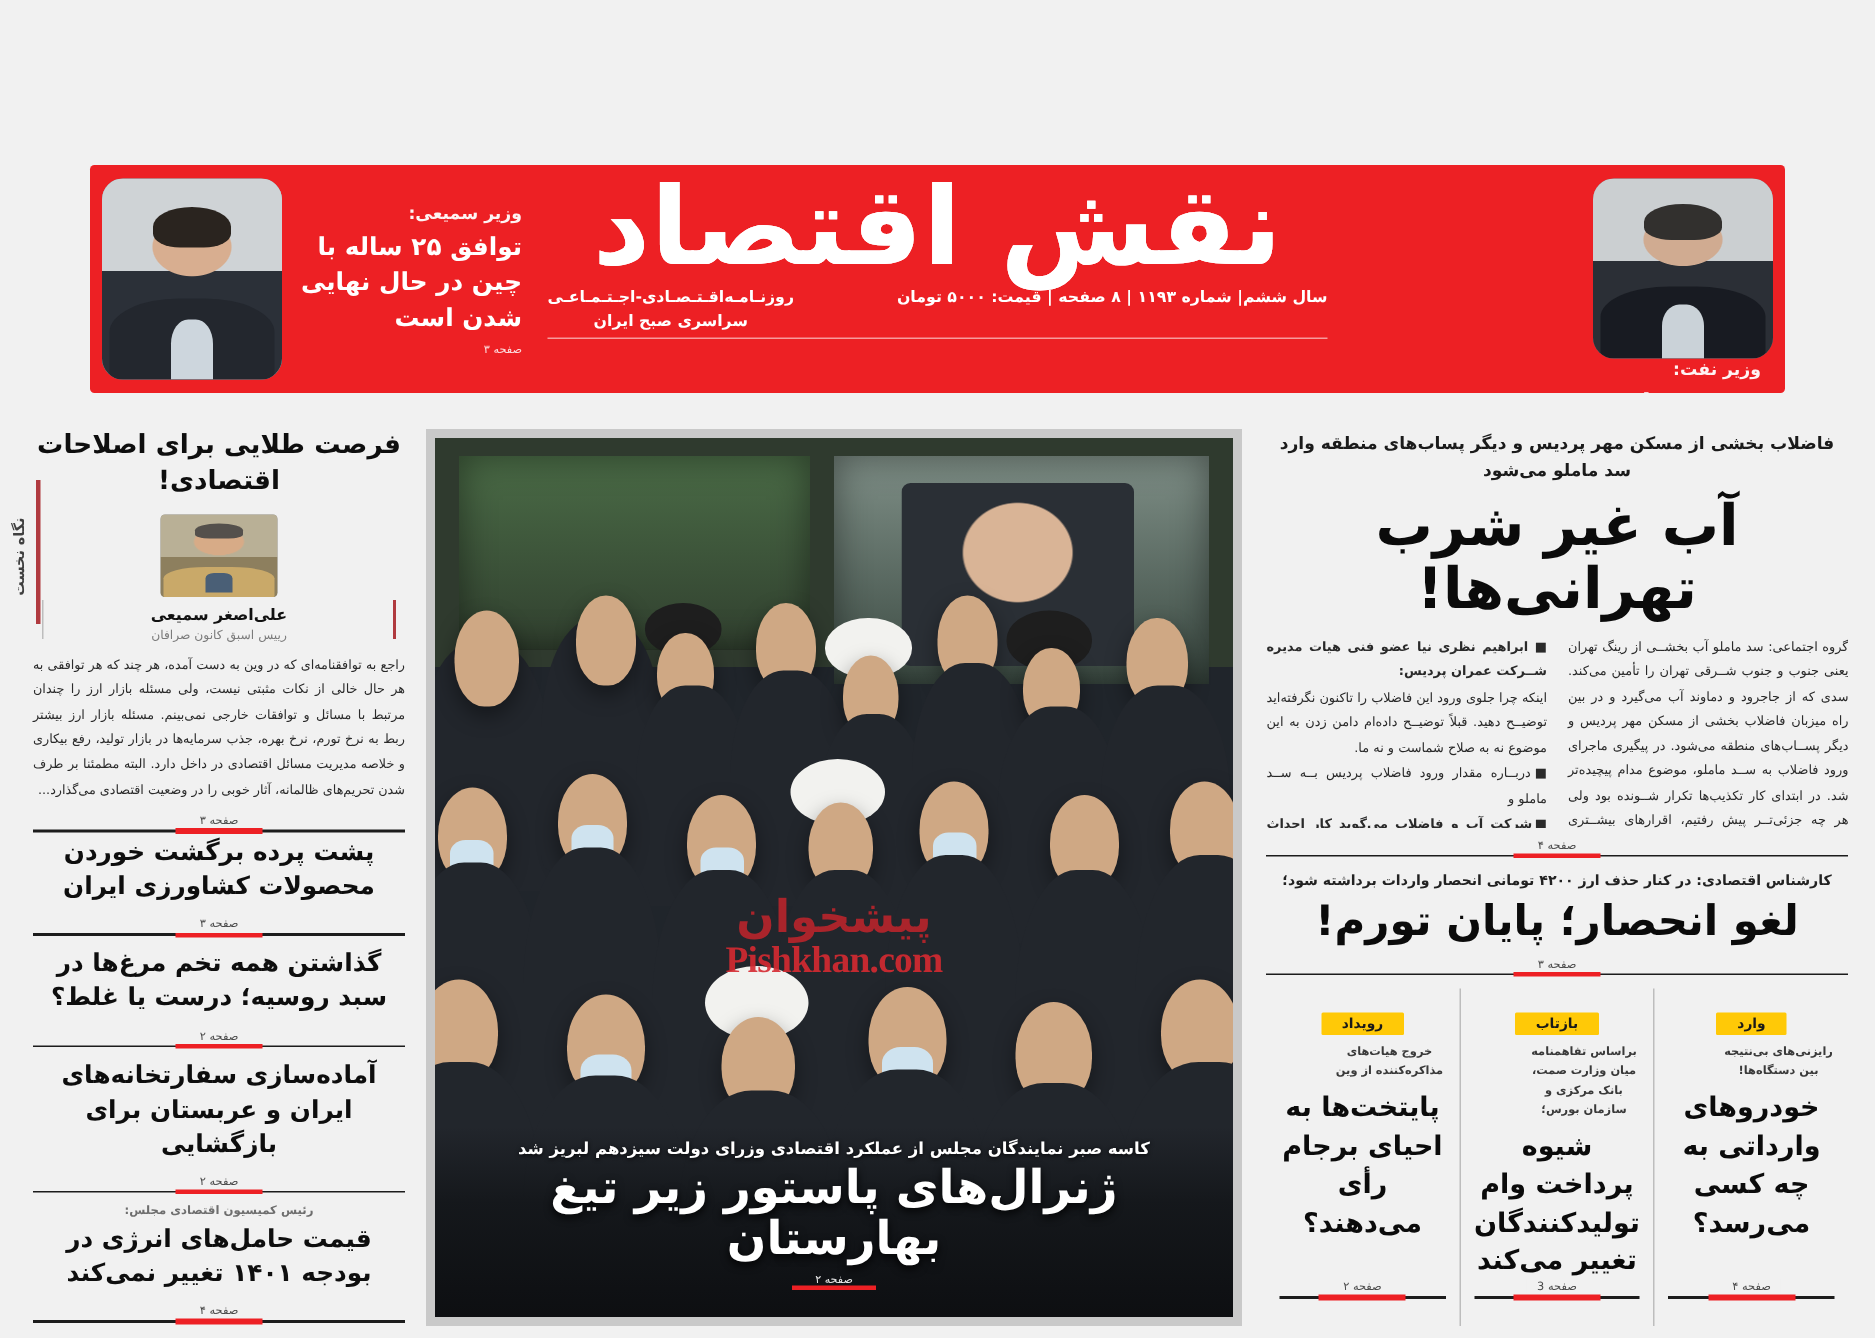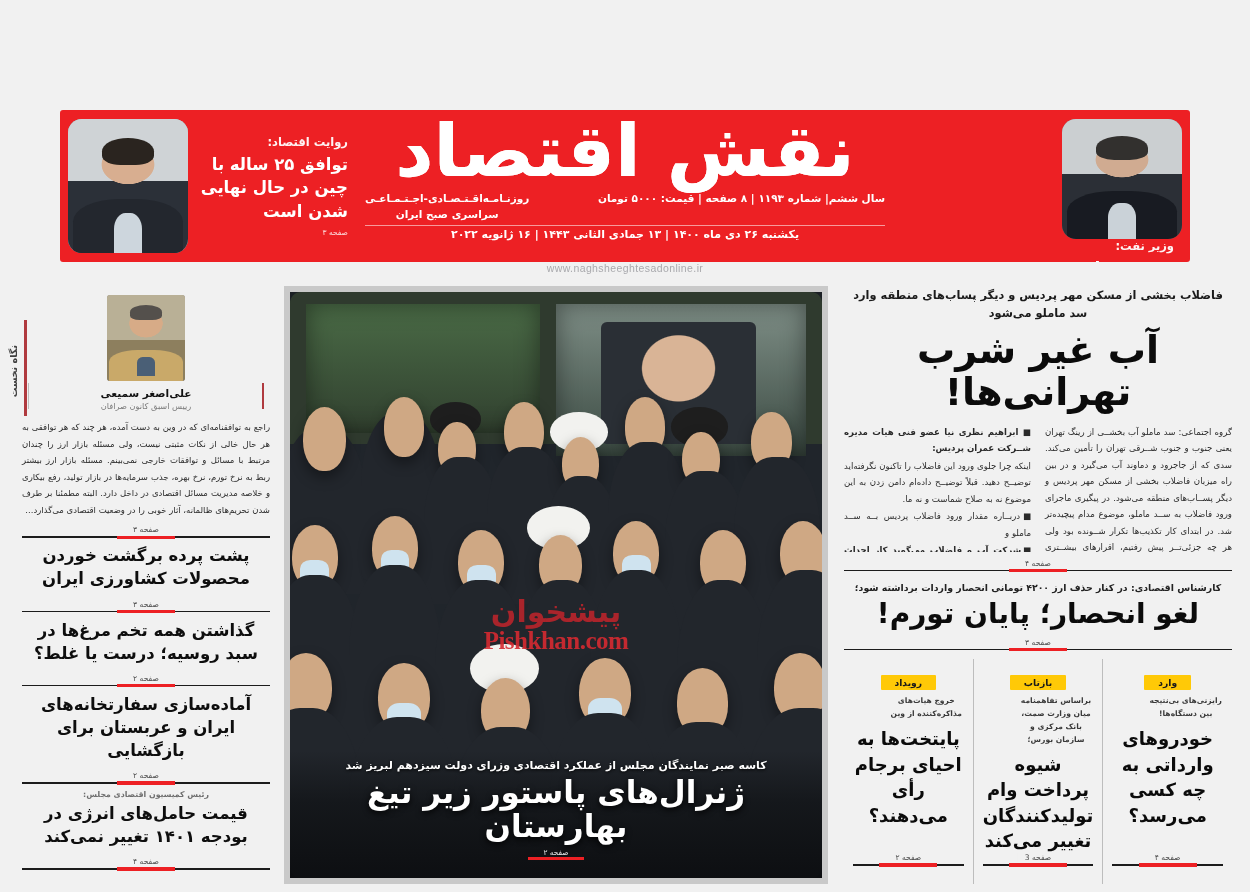--- a/index.html
+++ b/index.html
@@ -234,21 +234,21 @@
     padding: 0 6px;
     display: flex; flex-direction: column;
   }
   .photo-frame {
     position: relative;
     flex: 1 1 auto;
     border: 6px solid #c9c9c9;
     background: #1b1f24;
     overflow: hidden;
   }
-  .photo-scene { position: absolute; inset: 0; overflow: hidden; border-radius: 11px; }
+  .photo-scene { position: absolute; inset: 0; overflow: hidden; }
   
   .scene-bg {
     position: absolute; inset: 0;
     background:
       linear-gradient(#2f3a2e 0 26%, #20252b 26% 100%);
   }
   .screen {
     position: absolute; background: #516a4e;
     box-shadow: inset 0 0 24px rgba(0,0,0,.45);
   }
@@ -447,40 +447,38 @@
     <div class="mh-center">
       <div class="logo-wordmark">نقش اقتصاد</div>
       <div class="logo-sub">
         <div class="logo-sub-col">سال ششم| شماره ۱۱۹۳ | ۸ صفحه | قیمت: ۵۰۰۰ تومان</div>
         <div class="logo-sub-col">
           <div>روزنـامـه‌اقـتـصـادی-اجـتـمـاعـی</div>
           <div>سراسری صبح ایران</div>
         </div>
       </div>
       <div class="rule-line"></div>
-      <div class="dateline">یکشنبه ۲۶ دی ماه ۱۴۰۰ | ۱۳ جمادی الثانی ۱۴۴۳ | ۱۶ ژانویه ۲۰۲۲</div>
     </div>
 
     <div class="mh-side left">
       <div class="mh-photo">
         <div class="portrait">
           <div class="hair"></div>
           <div class="shoulders"></div>
           <div class="shirt"></div>
         </div>
       </div>
       <div class="mh-text">
-        <div class="mh-kicker">روایت اقتصاد:</div>
+        <div class="mh-kicker">وزیر سمیعی:</div>
         <div class="mh-head">توافق ۲۵ ساله با چین در حال نهایی شدن است</div>
         <div class="mh-page">صفحه ۳</div>
       </div>
     </div>
   </div>
 
-  <div class="url-strip">www.naghsheeghtesadonline.ir</div>
 
   <div class="body-wrap">
 
     <div class="col-right">
       <div class="lead-kicker">فاضلاب بخشی از مسکن مهر پردیس و دیگر پساب‌های منطقه وارد سد ماملو می‌شود</div>
       <div class="lead-head">آب غیر شرب تهرانی‌ها!</div>
 
       <div class="two-col-text">
         <p>گروه اجتماعی: سد ماملو آب بخشــی از رینگ تهران یعنی جنوب و جنوب شــرقی تهران را تأمین می‌کند. سدی که از جاجرود و دماوند آب می‌گیرد و در بین راه میزبان فاضلاب بخشی از مسکن مهر پردیس و دیگر پســاب‌های منطقه می‌شود. در پیگیری ماجرای ورود فاضلاب به ســد ماملو، موضوع مدام پیچیده‌تر شد. در ابتدای کار تکذیب‌ها تکرار شــونده بود ولی هر چه جزئی‌تــر پیش رفتیم، اقرارهای بیشــتری می‌دیدیم. گفت‌وگوهــای مختصری کــه در ادامه می‌آید اگرچه بخشی از جزییات را روایت می‌کند ولی مشخص نیست تا چه اندازه مصلح اندیشی چاشنی آن شده است.</p>
         <p class="bull">■ ابراهیم نظری نیا عضو فنی هیات مدیره شــرکت عمران پردیس:</p>
@@ -621,20 +619,21 @@
         </div>
       </div>
     </div>
 
     <div class="col-left">
       <div class="vtab">
         <div class="bar"></div>
         <div class="txt">نگاه نخست</div>
       </div>
 
+      <div class="op-head">فرصت طلایی برای اصلاحات اقتصادی!</div>
       <div class="op-photo">
         <div class="op-portrait">
           <div class="hair"></div>
           <div class="sweater"></div>
           <div class="collar"></div>
         </div>
       </div>
       <div class="op-namewrap">
         <div class="op-name">علی‌اصغر سمیعی</div>
         <div class="op-role">رییس اسبق کانون صرافان</div>

